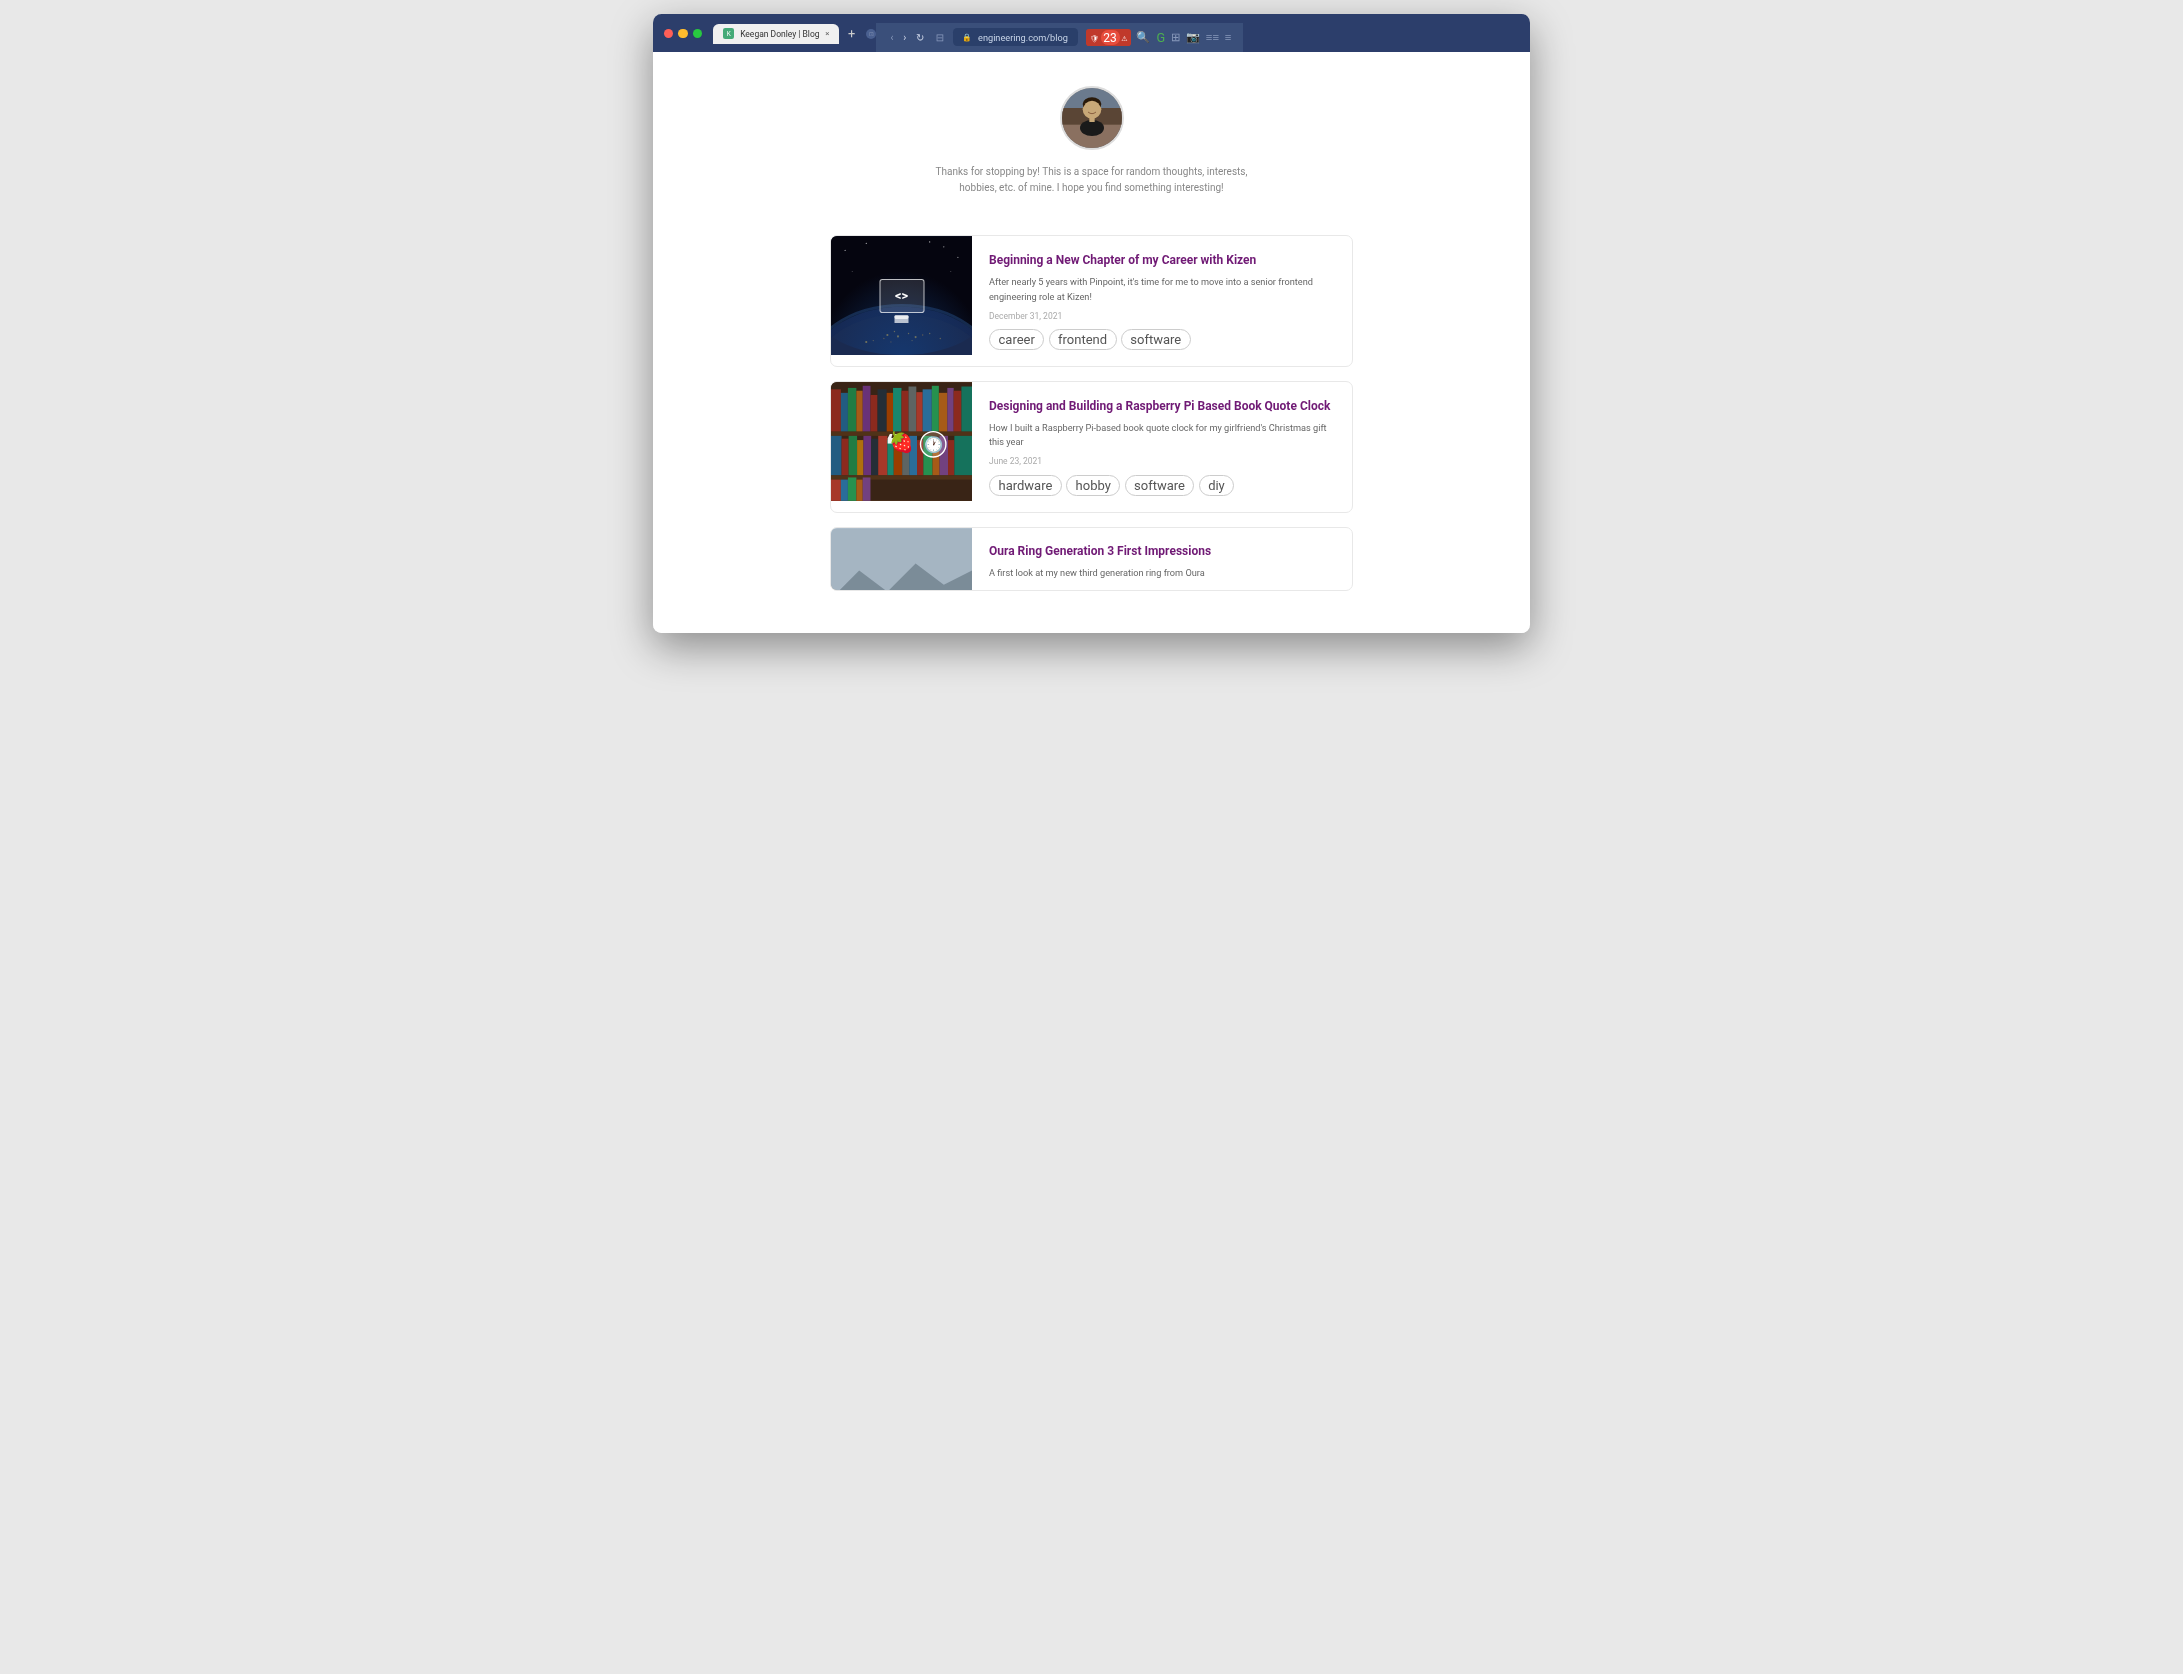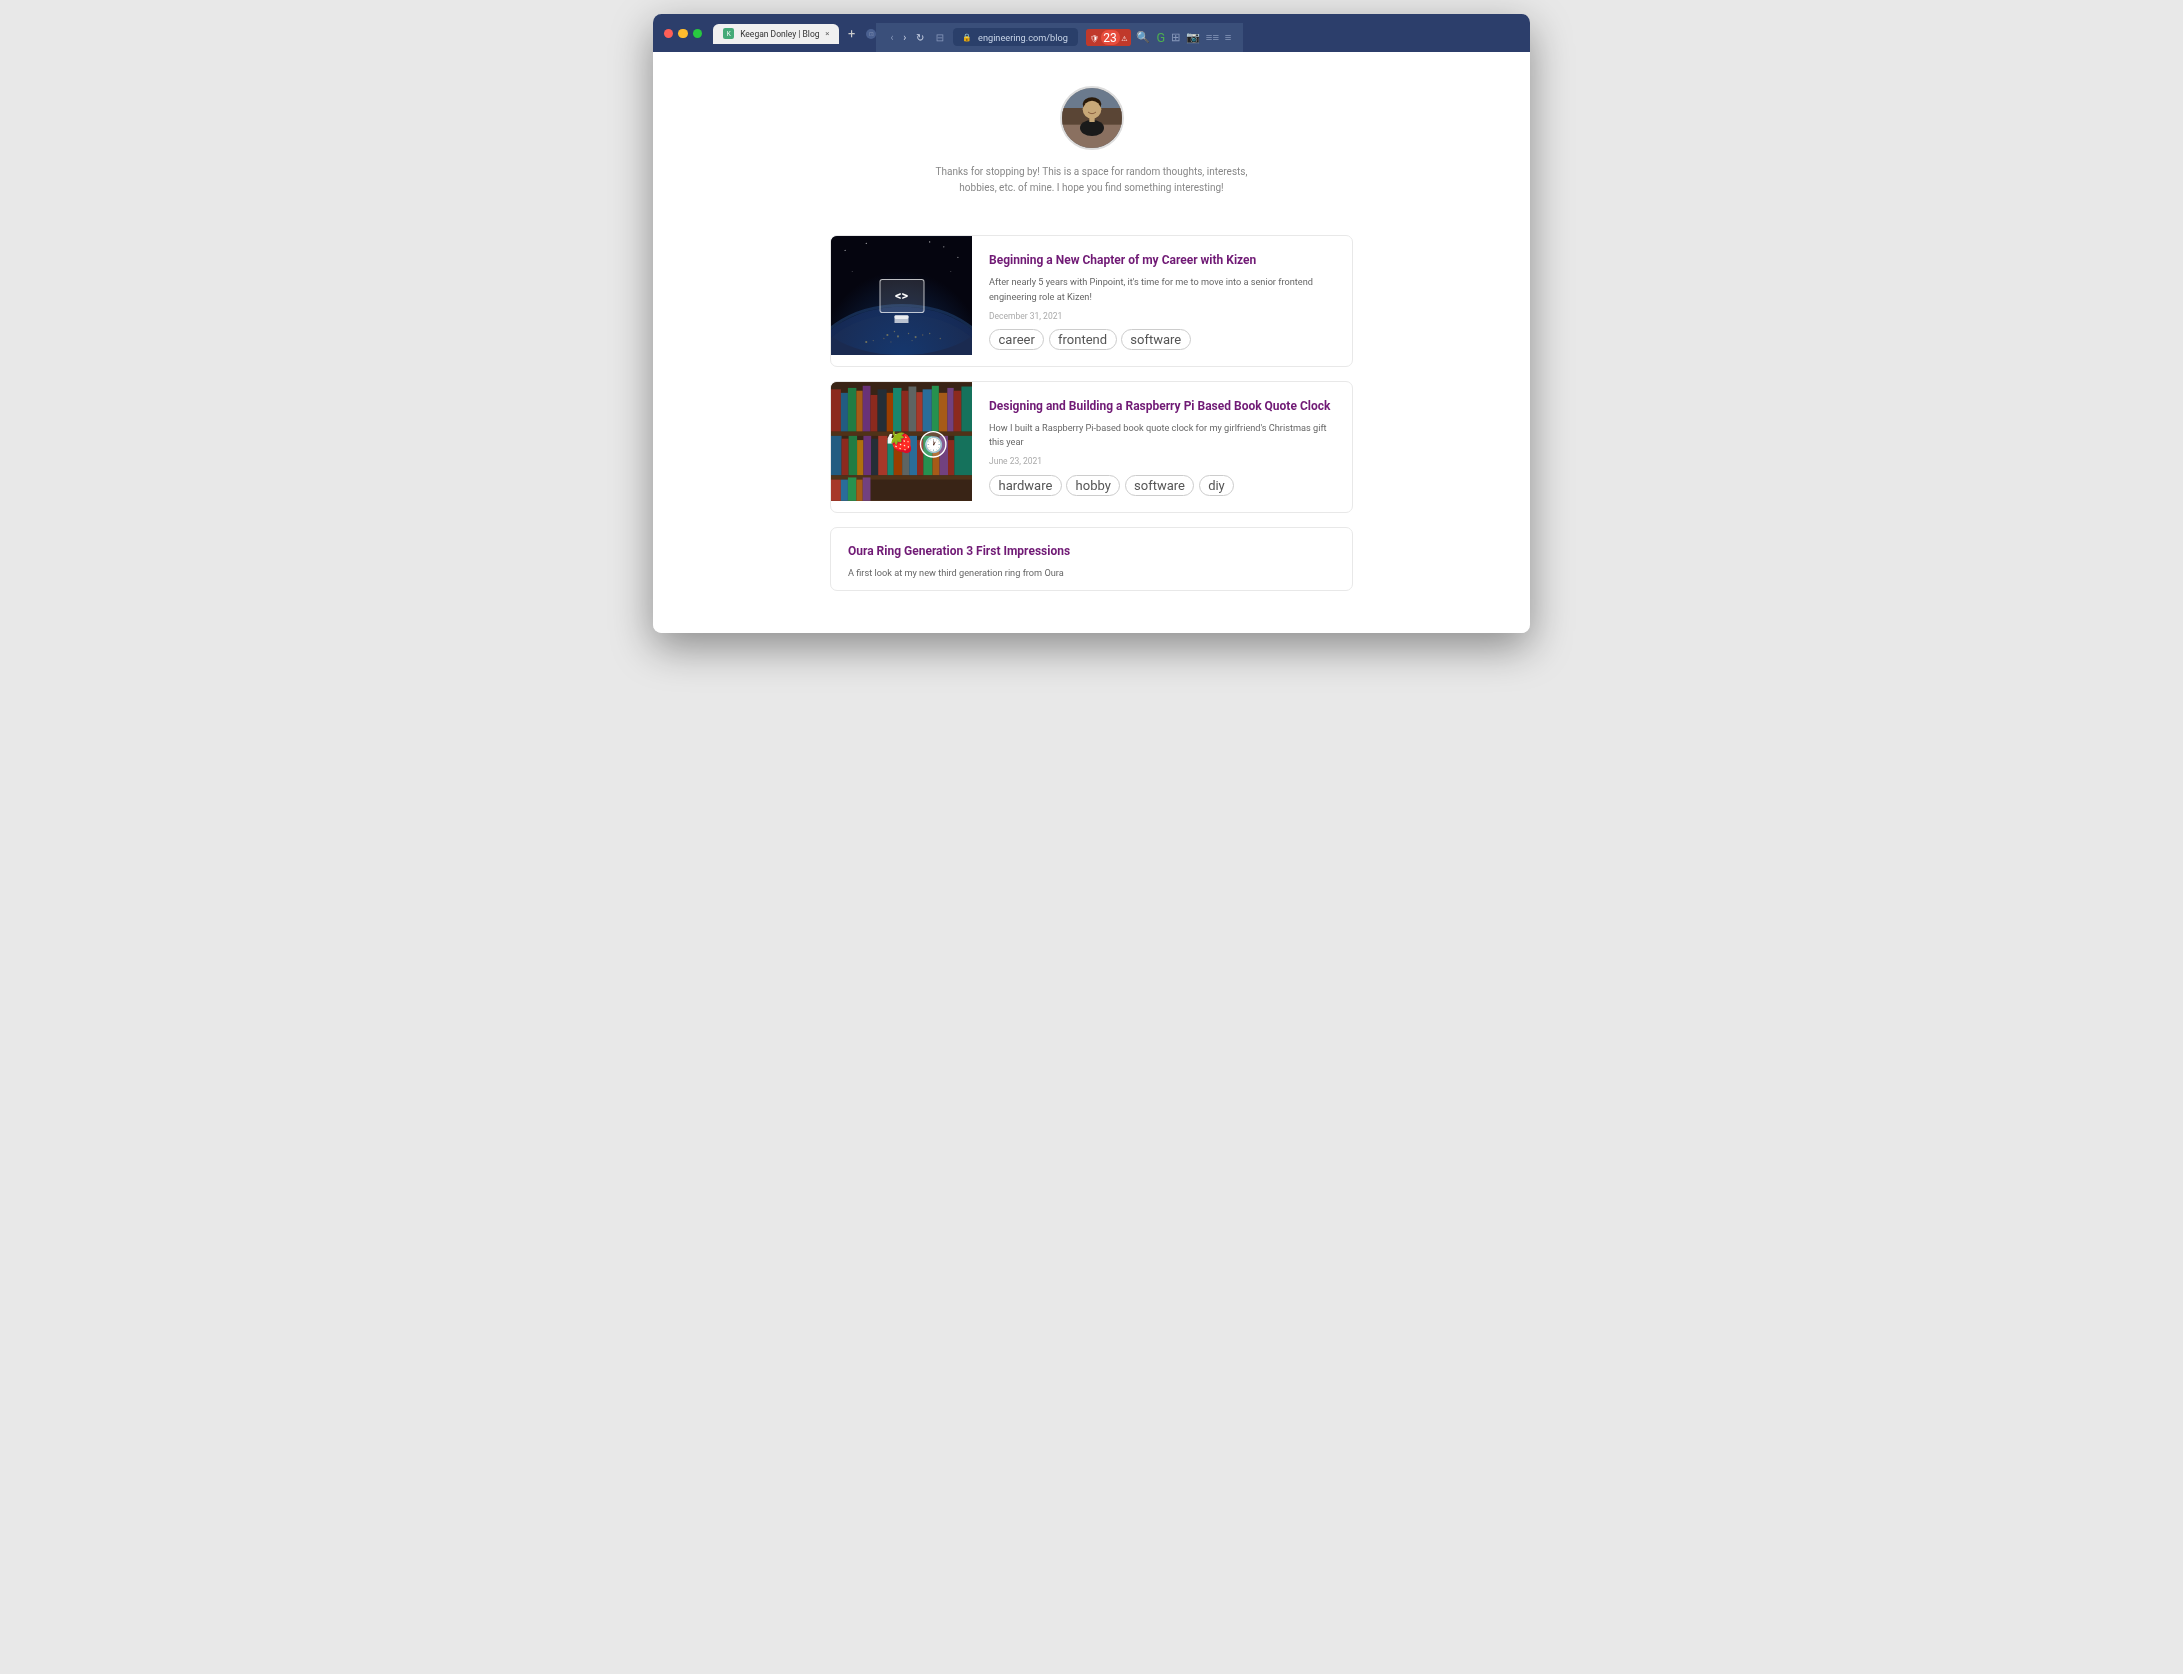--- a/index.html
+++ b/index.html
@@ -589,21 +589,21 @@
           <div class="post-date">June 23, 2021</div>
           <div class="post-tags">
             <span class="tag">hardware</span>
             <span class="tag">hobby</span>
             <span class="tag">software</span>
             <span class="tag">diy</span>
           </div>
         </div>
       </div>
 
-      <div class="post-card" style="height: 64px; overflow: hidden; flex-direction: column;">
+      <div class="post-card" style="height: 64px; overflow: hidden;">
         <div class="post-thumbnail thumb-rocks">
           <svg width="141" height="119" viewBox="0 0 200 168" xmlns="http://www.w3.org/2000/svg">
 
             <rect width="200" height="168" fill="#b8cad8"></rect>
 
             <polygon points="0,100 40,60 80,90 120,50 160,80 200,60 200,168 0,168" fill="#8a9caa"></polygon>
 
             <polygon points="20,168 50,100 80,168" fill="#b89a6e"></polygon>
             <polygon points="60,168 100,90 140,168" fill="#c4a882"></polygon>
             <polygon points="100,168 140,105 180,168" fill="#b08c66"></polygon>

